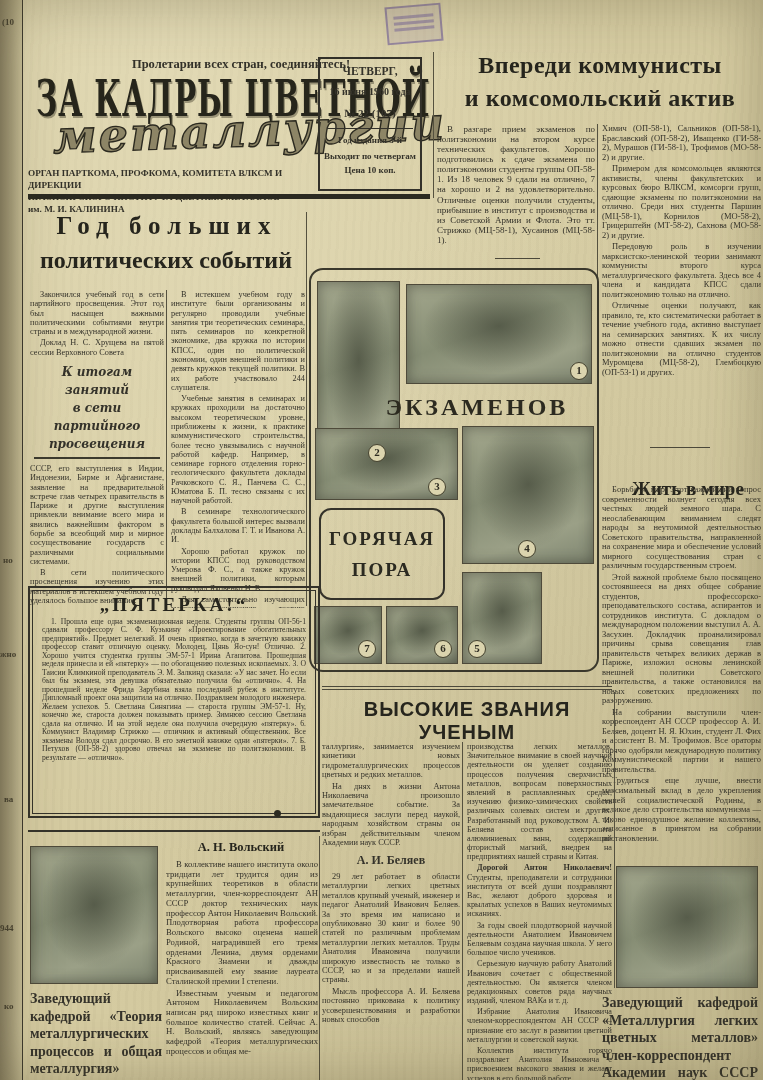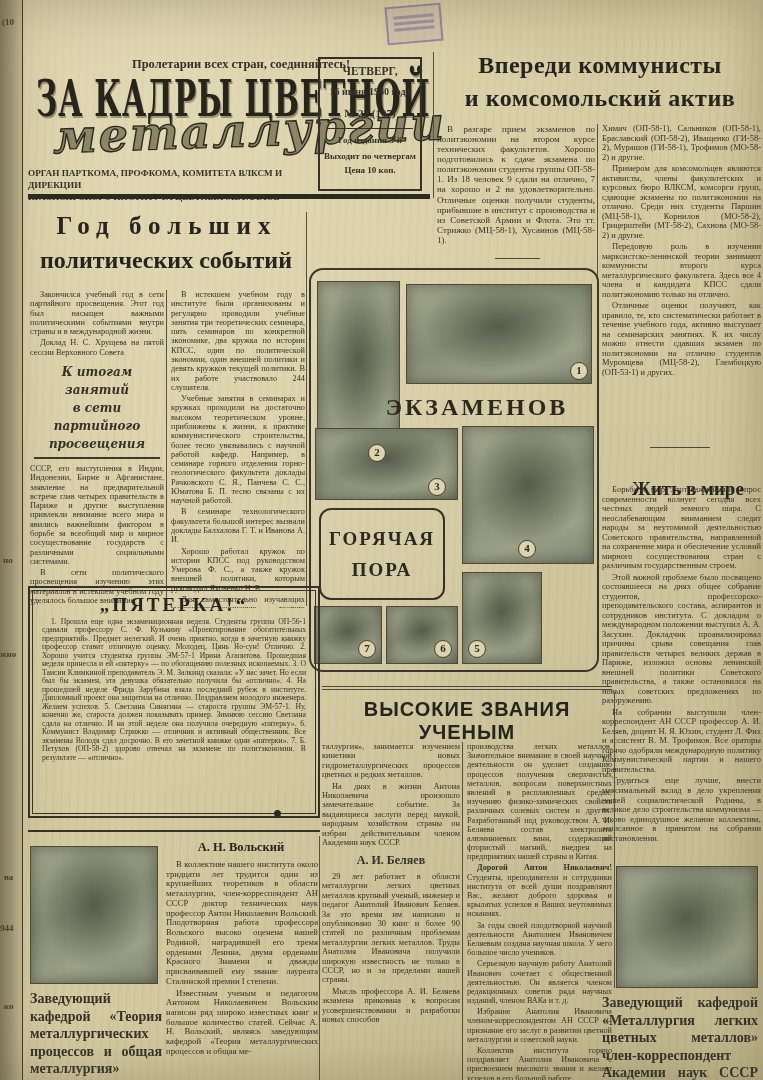--- a/index.html
+++ b/index.html
@@ -82,37 +82,38 @@
 </style>
 </head>
 <body>
 
 <div id="page">
 
   <div id="leftstrip">
     <span class="frag" style="left:2px;top:18px;">(10</span>
     <span class="frag" style="left:3px;top:556px;">но</span>
     <span class="frag" style="left:0px;top:650px;">жно</span>
-    <span class="frag" style="left:4px;top:873px;">ва</span>
+    <span class="frag" style="left:4px;top:795px;">ва</span>
     <span class="frag" style="left:0px;top:924px;">944</span>
     <span class="frag" style="left:4px;top:1002px;">ко</span>
   </div>
 
   <div id="stamp" class="abs">
       <i></i>
       <i></i>
       <i></i>
     </div>
 
   <div class="abs" id="slogan">Пролетарии всех стран, соединяйтесь!</div>
   <div class="abs" id="logo1">ЗА КАДРЫ ЦВЕТНОЙ</div>
   <div class="abs" id="logo2">металлургии</div>
   <div class="abs" id="organ">
     <div>ОРГАН ПАРТКОМА, ПРОФКОМА, КОМИТЕТА ВЛКСМ И ДИРЕКЦИИ</div>
     <div>КРАСНОЯРСКОГО ИНСТИТУТА ЦВЕТНЫХ МЕТАЛЛОВ</div>
+    <div>им. М. И. КАЛИНИНА</div>
   </div>
   <div class="thick" style="left:28px;top:194px;width:402px;height:5px;"></div>
 
   <div class="abs" id="issuebox">
     <div class="d1">ЧЕТВЕРГ,</div>
     <div class="d2">16 июня 1960 года</div>
     <div class="d3">№ 22 (107)</div>
     <div class="sep"></div>
     <div class="d4">Год издания 3-й</div>
     <div class="d5">Выходит по четвергам</div>
@@ -203,21 +204,21 @@
   </div>
 
   <div class="hrule" style="left:322px;top:686px;width:290px;"></div>
   <div class="hrule" style="left:322px;top:689px;width:290px;"></div>
   <div class="hl" style="left:322px;top:698px;width:290px;font-size:20px;font-family:'Liberation Sans',sans-serif;letter-spacing:1px;">ВЫСОКИЕ ЗВАНИЯ УЧЕНЫМ</div>
   <div class="tc" style="left:322px;top:742px;width:138px;height:338px;font-size:8.4px;">
     <p class="noind">таллургия», занимается изучением кинетики новых гидрометаллургических процессов цветных и редких металлов.</p>
     <p>На днях в жизни Антона Николаевича произошло замечательное событие. За выдающиеся заслуги перед наукой, народным хозяйством страны он избран действительным членом Академии наук СССР.</p>
     <div class="inhead">А. И. Беляев</div>
     <p>29 лет работает в области металлургии легких цветных металлов крупный ученый, инженер и педагог Анатолий Иванович Беляев. За это время им написано и опубликовано 30 книг и более 90 статей по различным проблемам металлургии легких металлов. Труды Анатолия Ивановича получили широкую известность не только в СССР, но и за пределами нашей страны.</p>
-    <p>Мысль профессора А. И. Беляева экзамена прикована к вопросам усовершенствования и разработки новых способов</p>
+    <p>Мысль профессора А. И. Беляева постоянно прикована к политику усовершенствования и разработки новых способов</p>
   </div>
   <div class="vrule" style="left:462px;top:742px;height:338px;"></div>
   <div class="tc" style="left:467px;top:742px;width:145px;height:338px;font-size:8.2px;">
     <p class="noind">производства легких металлов. Значительное внимание в своей научной деятельности он уделяет созданию процессов получения сверхчистых металлов, вопросам поверхностных явлений в расплавленных средах, изучению физико-химических свойств различных солевых систем и других. Разработанный под руководством А. И. Беляева состав электролита алюминиевых ванн, содержащий фтористый магний, внедрен на предприятиях нашей страны и Китая.</p>
     <p><b>Дорогой Антон Николаевич!</b> <span>Студенты, преподаватели и сотрудники института от всей души поздравляют Вас, желают доброго здоровья и крылатых успехов в Ваших неутомимых исканиях.</span></p>
     <p>За годы своей плодотворной научной деятельности Анатолием Ивановичем Беляевым создана научная школа. У него большое число учеников.</p>
     <p>Серьезную научную работу Анатолий Иванович сочетает с общественной деятельностью. Он является членом редакционных советов ряда научных изданий, членом ВАКа и т. д.</p>
     <p>Избрание Анатолия Ивановича членом-корреспондентом АН СССР — признание его заслуг в развитии цветной металлургии и советской науки.</p>
     <p>Коллектив института горячо поздравляет Анатолия Ивановича с присвоением высокого звания и желает успехов в его большой работе.</p>
   </div>

